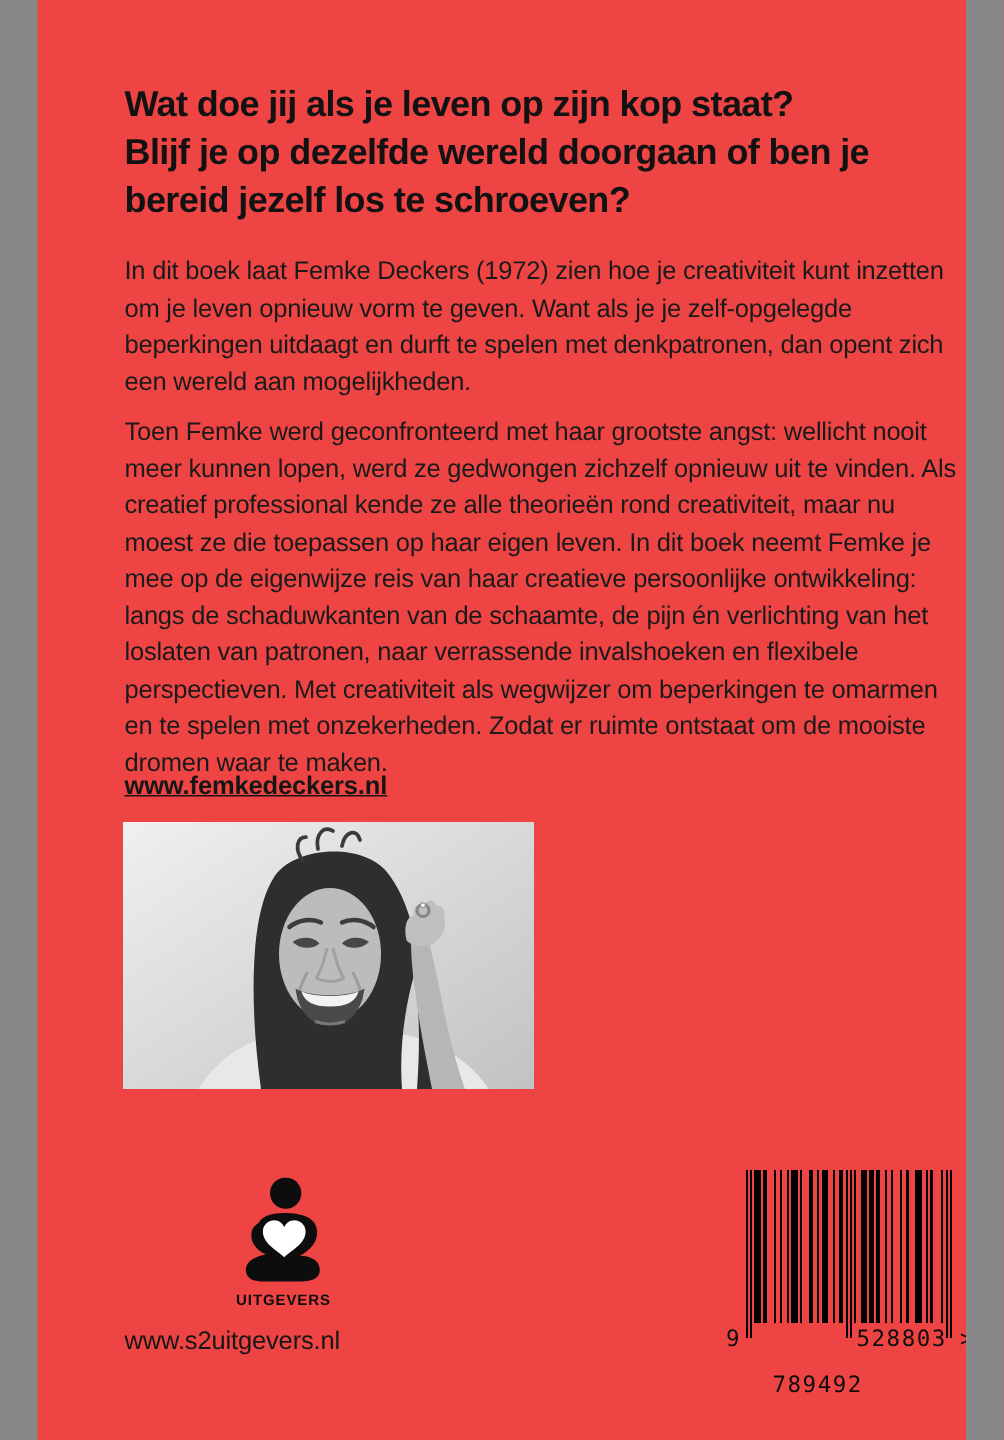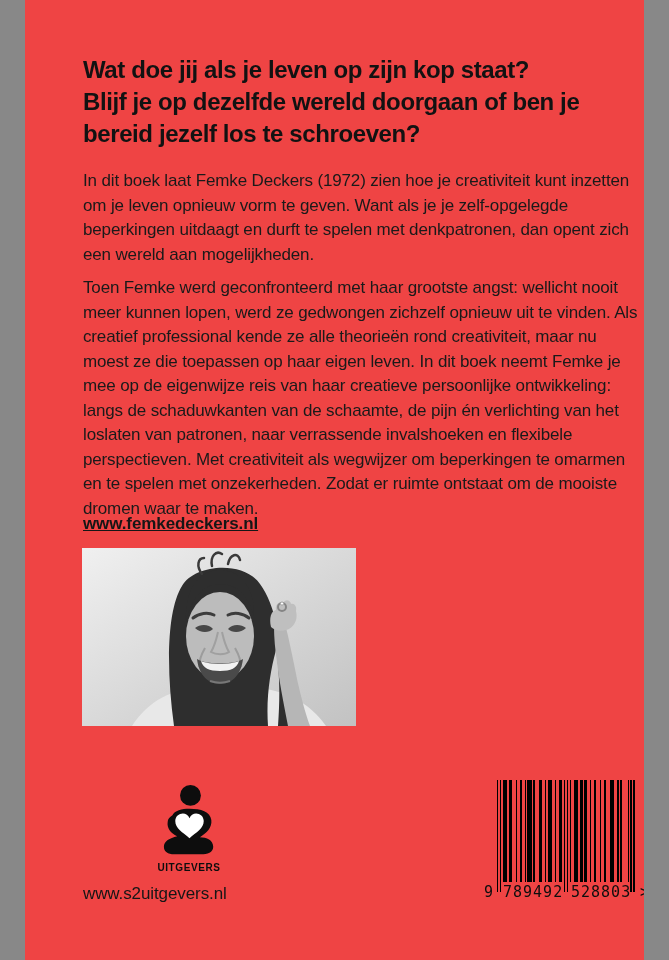--- a/index.html
+++ b/index.html
@@ -80,21 +80,21 @@
   .bc-digit {
     position: absolute;
     top: 103px;
     font-family: "DejaVu Sans Mono", monospace;
     font-size: 15px;
     letter-spacing: 1px;
     color: #0e0e0e;
     white-space: nowrap;
   }
   .bc-lead   { left: -19px; width: 16px; text-align: right; }
-  .bc-g1     { left: 6px;  width: 59px; text-align: center; }
+  .bc-g1     { left: 18px;  width: 59px; text-align: center; margin-top: 31px; }
   .bc-g2     { left: 74px; width: 59px; }
   .bc-arrow  { left: 143px; letter-spacing: 0; }
 </style>
 </head>
 <body>
 
 <div class="page">
 
   <div class="tagline">
     <div>Wat doe jij als je leven op zijn kop staat?</div>

